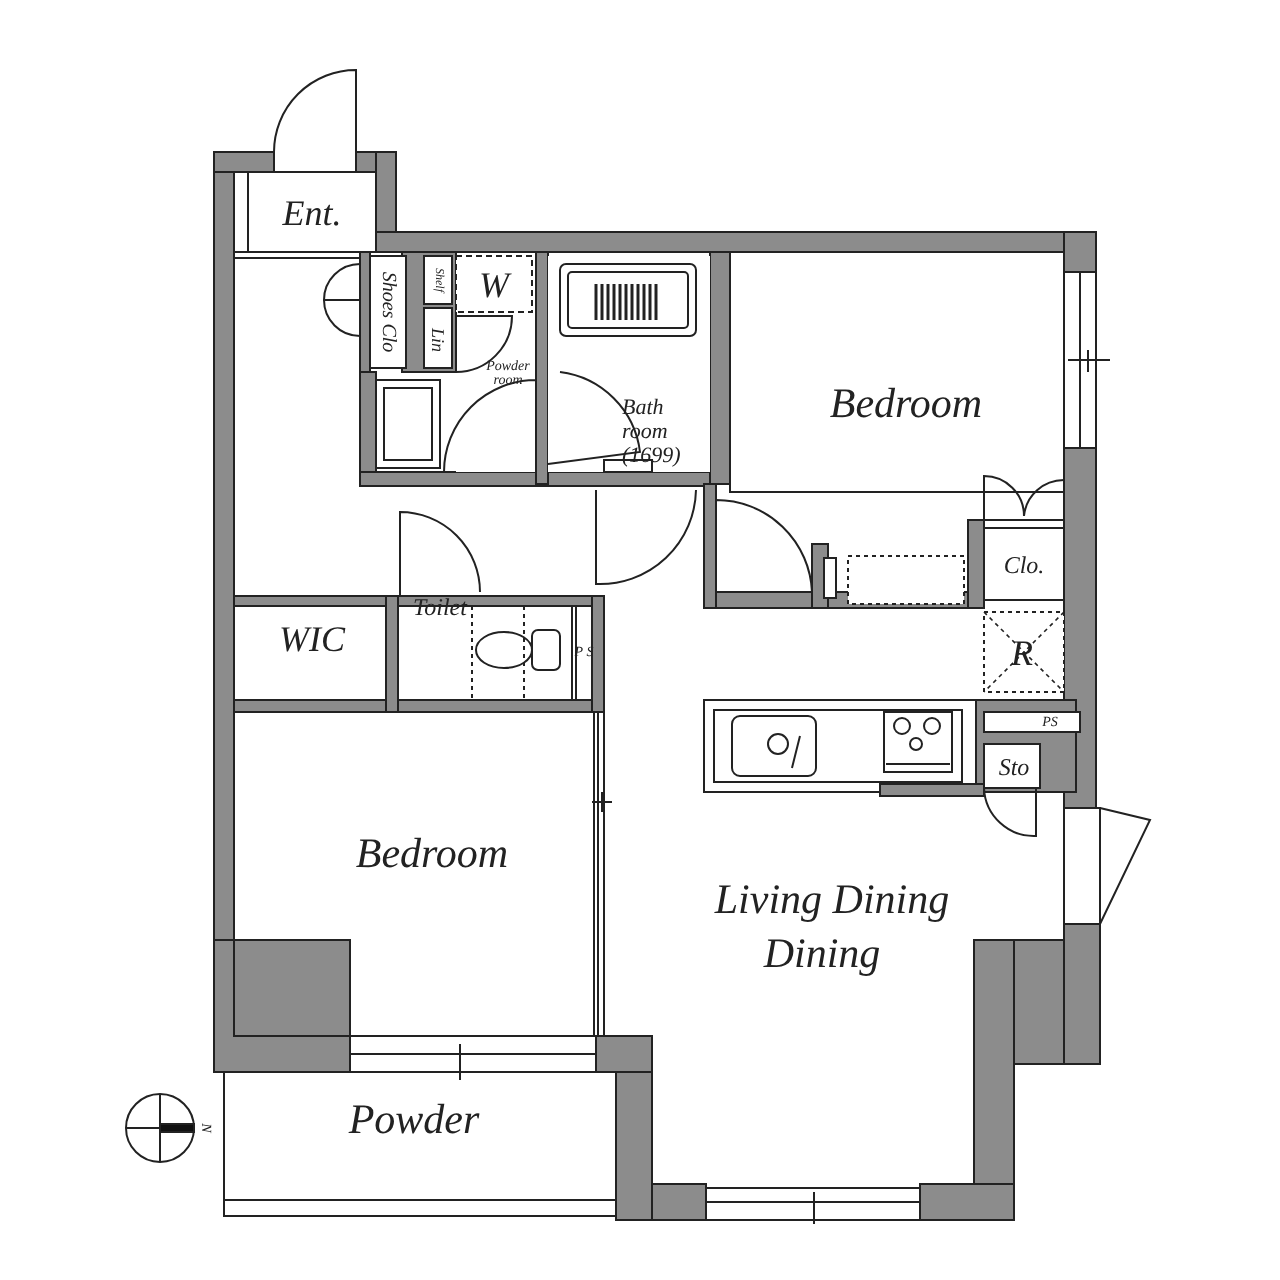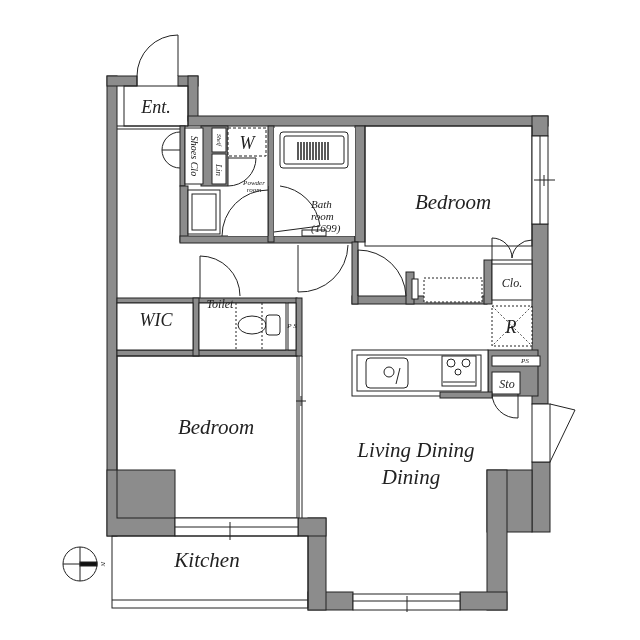--- a/index.html
+++ b/index.html
@@ -230,14 +230,14 @@
 <div class="lbl sm" style="left:512px;top:283px">Clo.</div>
 <div class="lbl mid" style="left:511px;top:327px">R</div>
 <div class="lbl xs" style="left:525px;top:361px;font-size:7px">PS</div>
 <div class="lbl sm" style="left:507px;top:384px">Sto</div>
 <div class="lbl mid" style="left:156px;top:320px">WIC</div>
 <div class="lbl sm" style="left:220px;top:304px">Toilet</div>
 <div class="lbl xs" style="left:292px;top:326px;width:29px;white-space:normal;line-height:8px;font-size:7px;text-align:center">P S</div>
 <div class="lbl big" style="left:216px;top:427px">Bedroom</div>
 <div class="lbl big" style="left:416px;top:450px">Living Dining</div>
 <div class="lbl big" style="left:411px;top:477px">Dining</div>
-<div class="lbl big" style="left:207px;top:560px">Kitchen</div>
+<div class="lbl big" style="left:207px;top:560px">Powder</div>
 <div class="lbl xs" style="left:103px;top:564px;font-size:7px;transform:translate(-50%,-50%) rotate(90deg)">N</div>
 
 </body></html>

